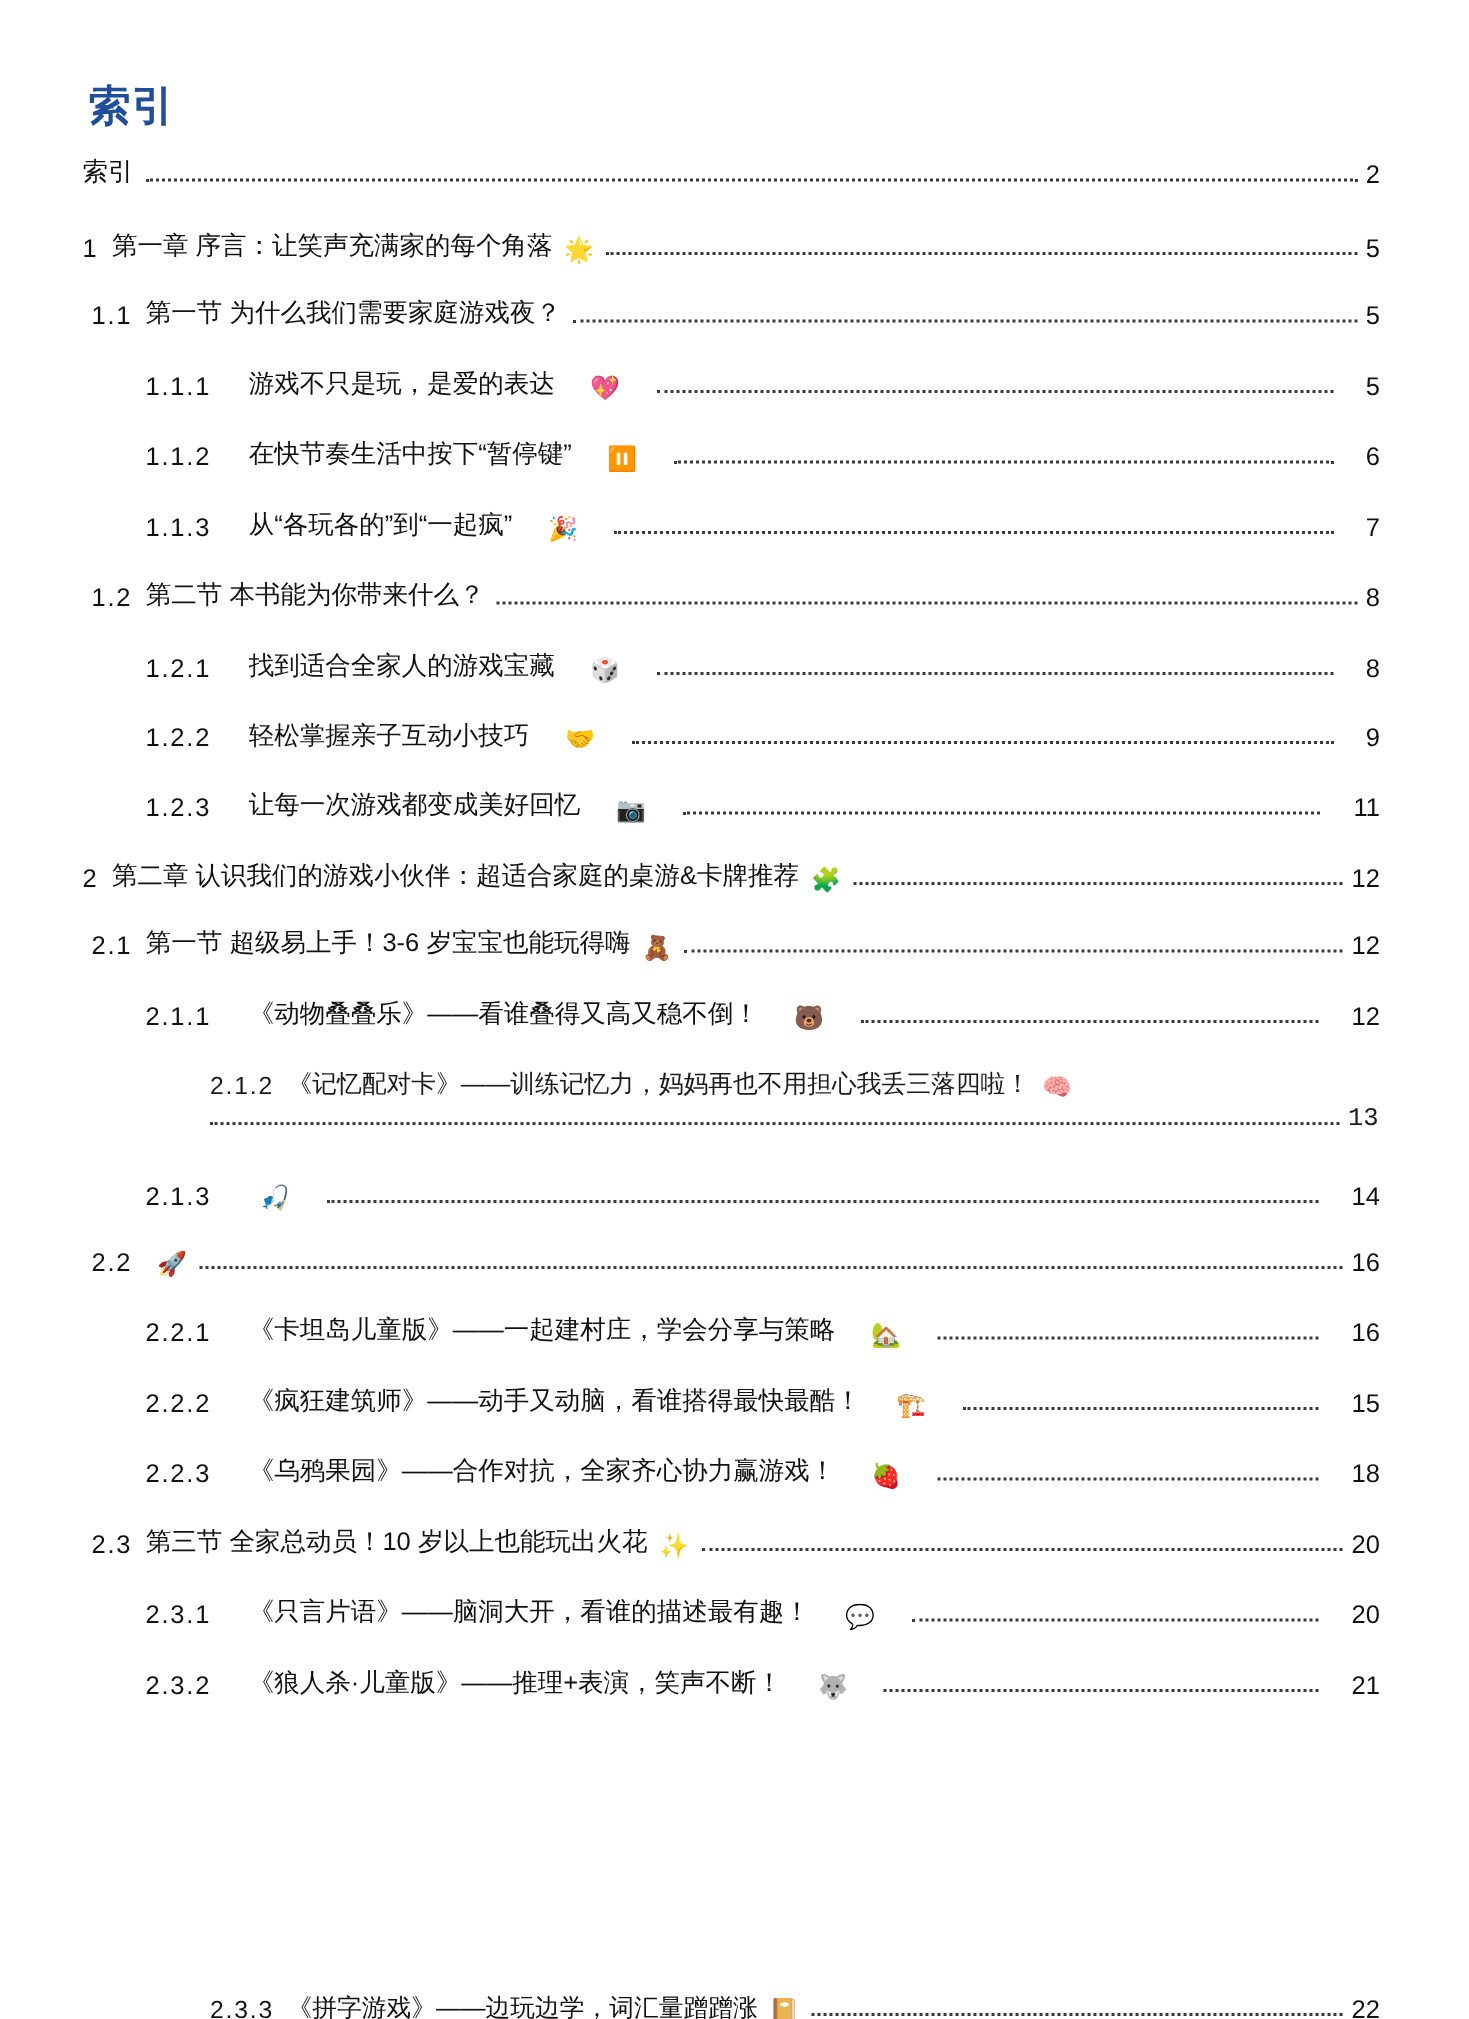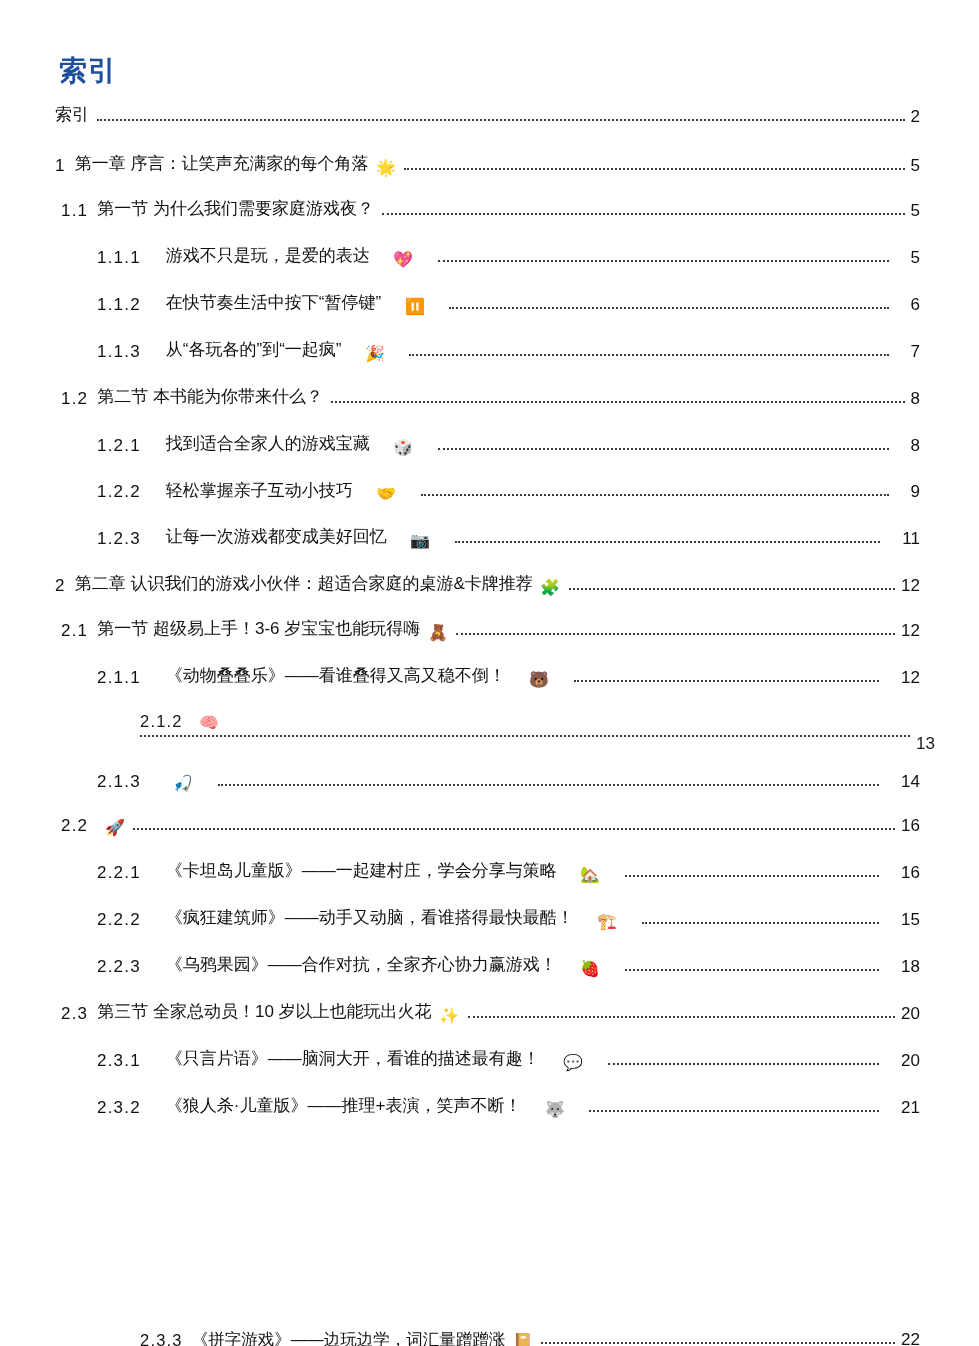--- a/index.html
+++ b/index.html
@@ -93,33 +93,35 @@
   }
   .pg {
     white-space: nowrap;
     margin-left: 2px;
     font-size: 17px;
   }
   
   .row-wrap {
     display: block;
     padding-left: 140px;
-    padding-right: 44px;
+    padding-right: 60px;
     font-size: 16.5px;
-    margin-bottom: 18px;
+    margin-bottom: 32px;
   }
   .row-wrap .line1 {
     display: flex;
     align-items: flex-end;
     width: 100%;
   }
   .row-wrap .line2 {
     display: flex;
+    align-items: flex-end;
     width: 100%;
     margin-top: 3px;
+    font-family: Liberation Mono, monospace;
   }
   .row-wrap .line2 .leader {
     margin-left: 0;
   }
   .clipped {
     position: absolute;
     left: 0;
     bottom: -4px;
     width: 979px;
     padding-left: 140px;
@@ -227,20 +229,21 @@
       <div class="toc-row lvl-2">
         <span class="num">2.1.1</span>
         <span class="label">《动物叠叠乐》——看谁叠得又高又稳不倒！</span>
         <span class="emoji">🐻</span>
         <span class="leader"></span>
         <span class="pg">12</span>
       </div>
       <div class="row-wrap">
         <div class="line1">
           <span class="num">2.1.2</span>
+          <span class="label">《记忆配对卡》——训练记忆力，妈妈再也不用担心我丢三落四啦！</span>
           <span class="emoji">🧠</span>
         </div>
         <div class="line2">
           <span class="leader"></span>
           <span class="pg">13</span>
         </div>
       </div>
       <div class="toc-row lvl-2">
         <span class="num">2.1.3</span>
         <span class="emoji">🎣</span>

